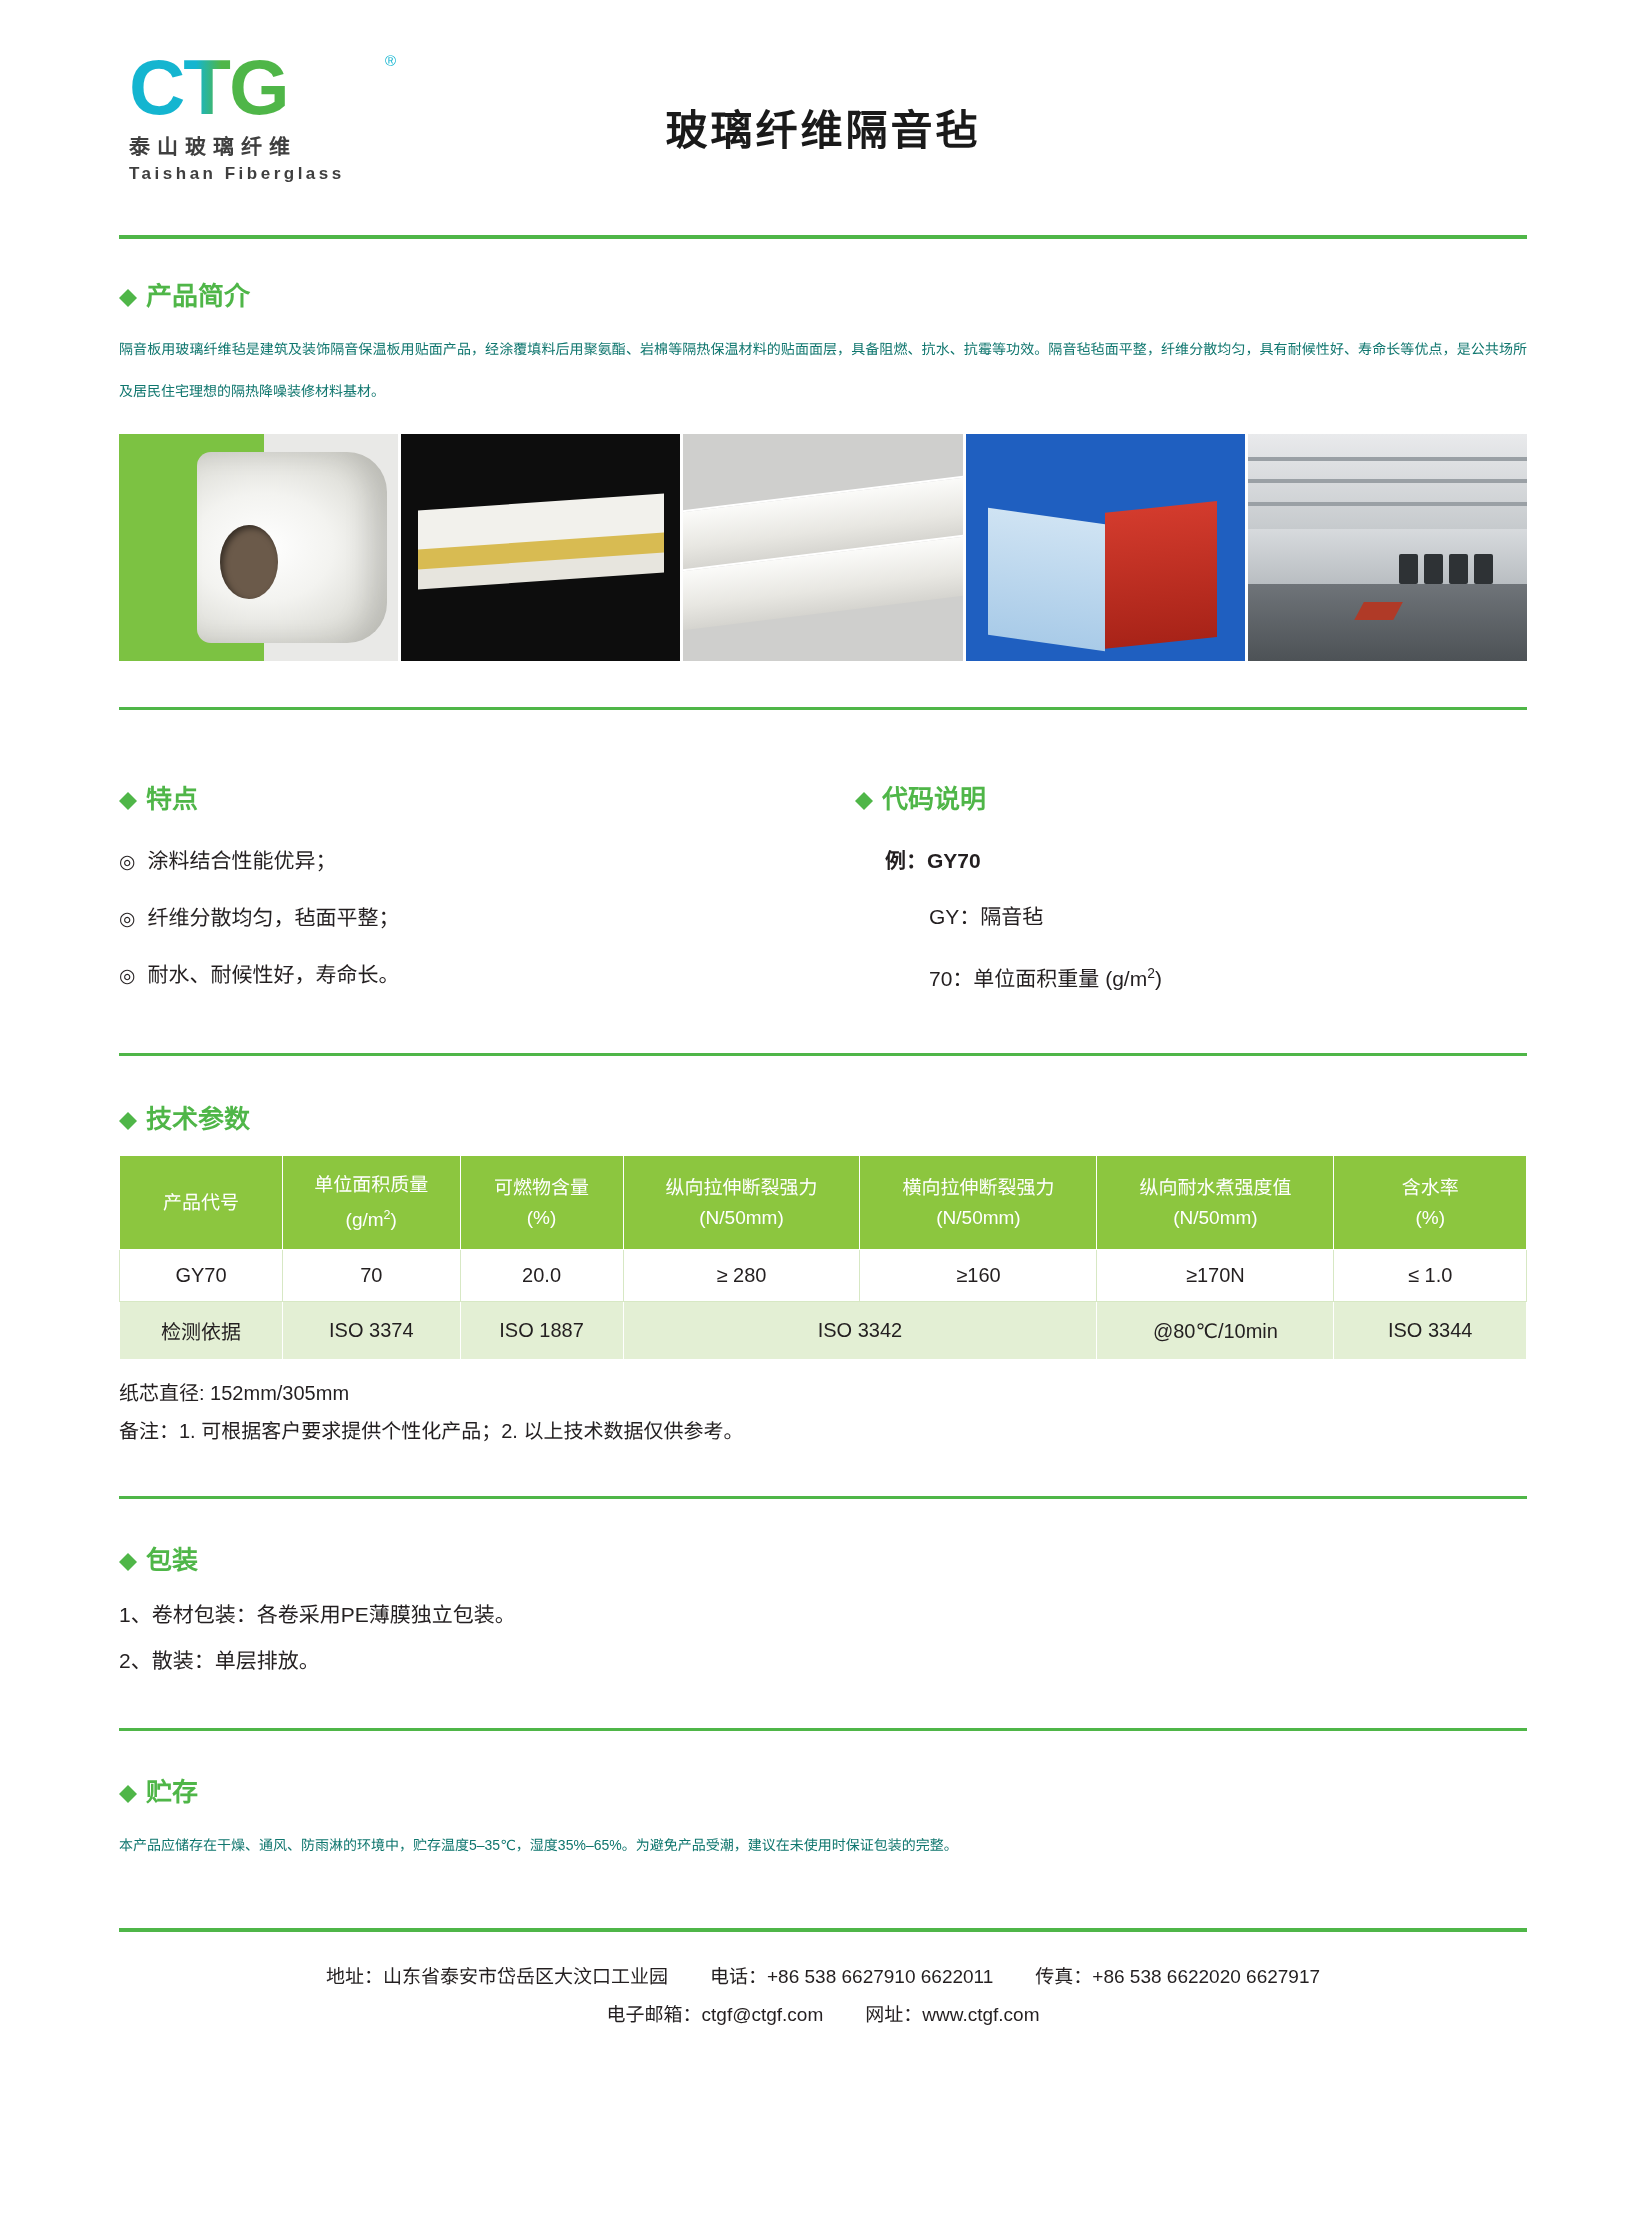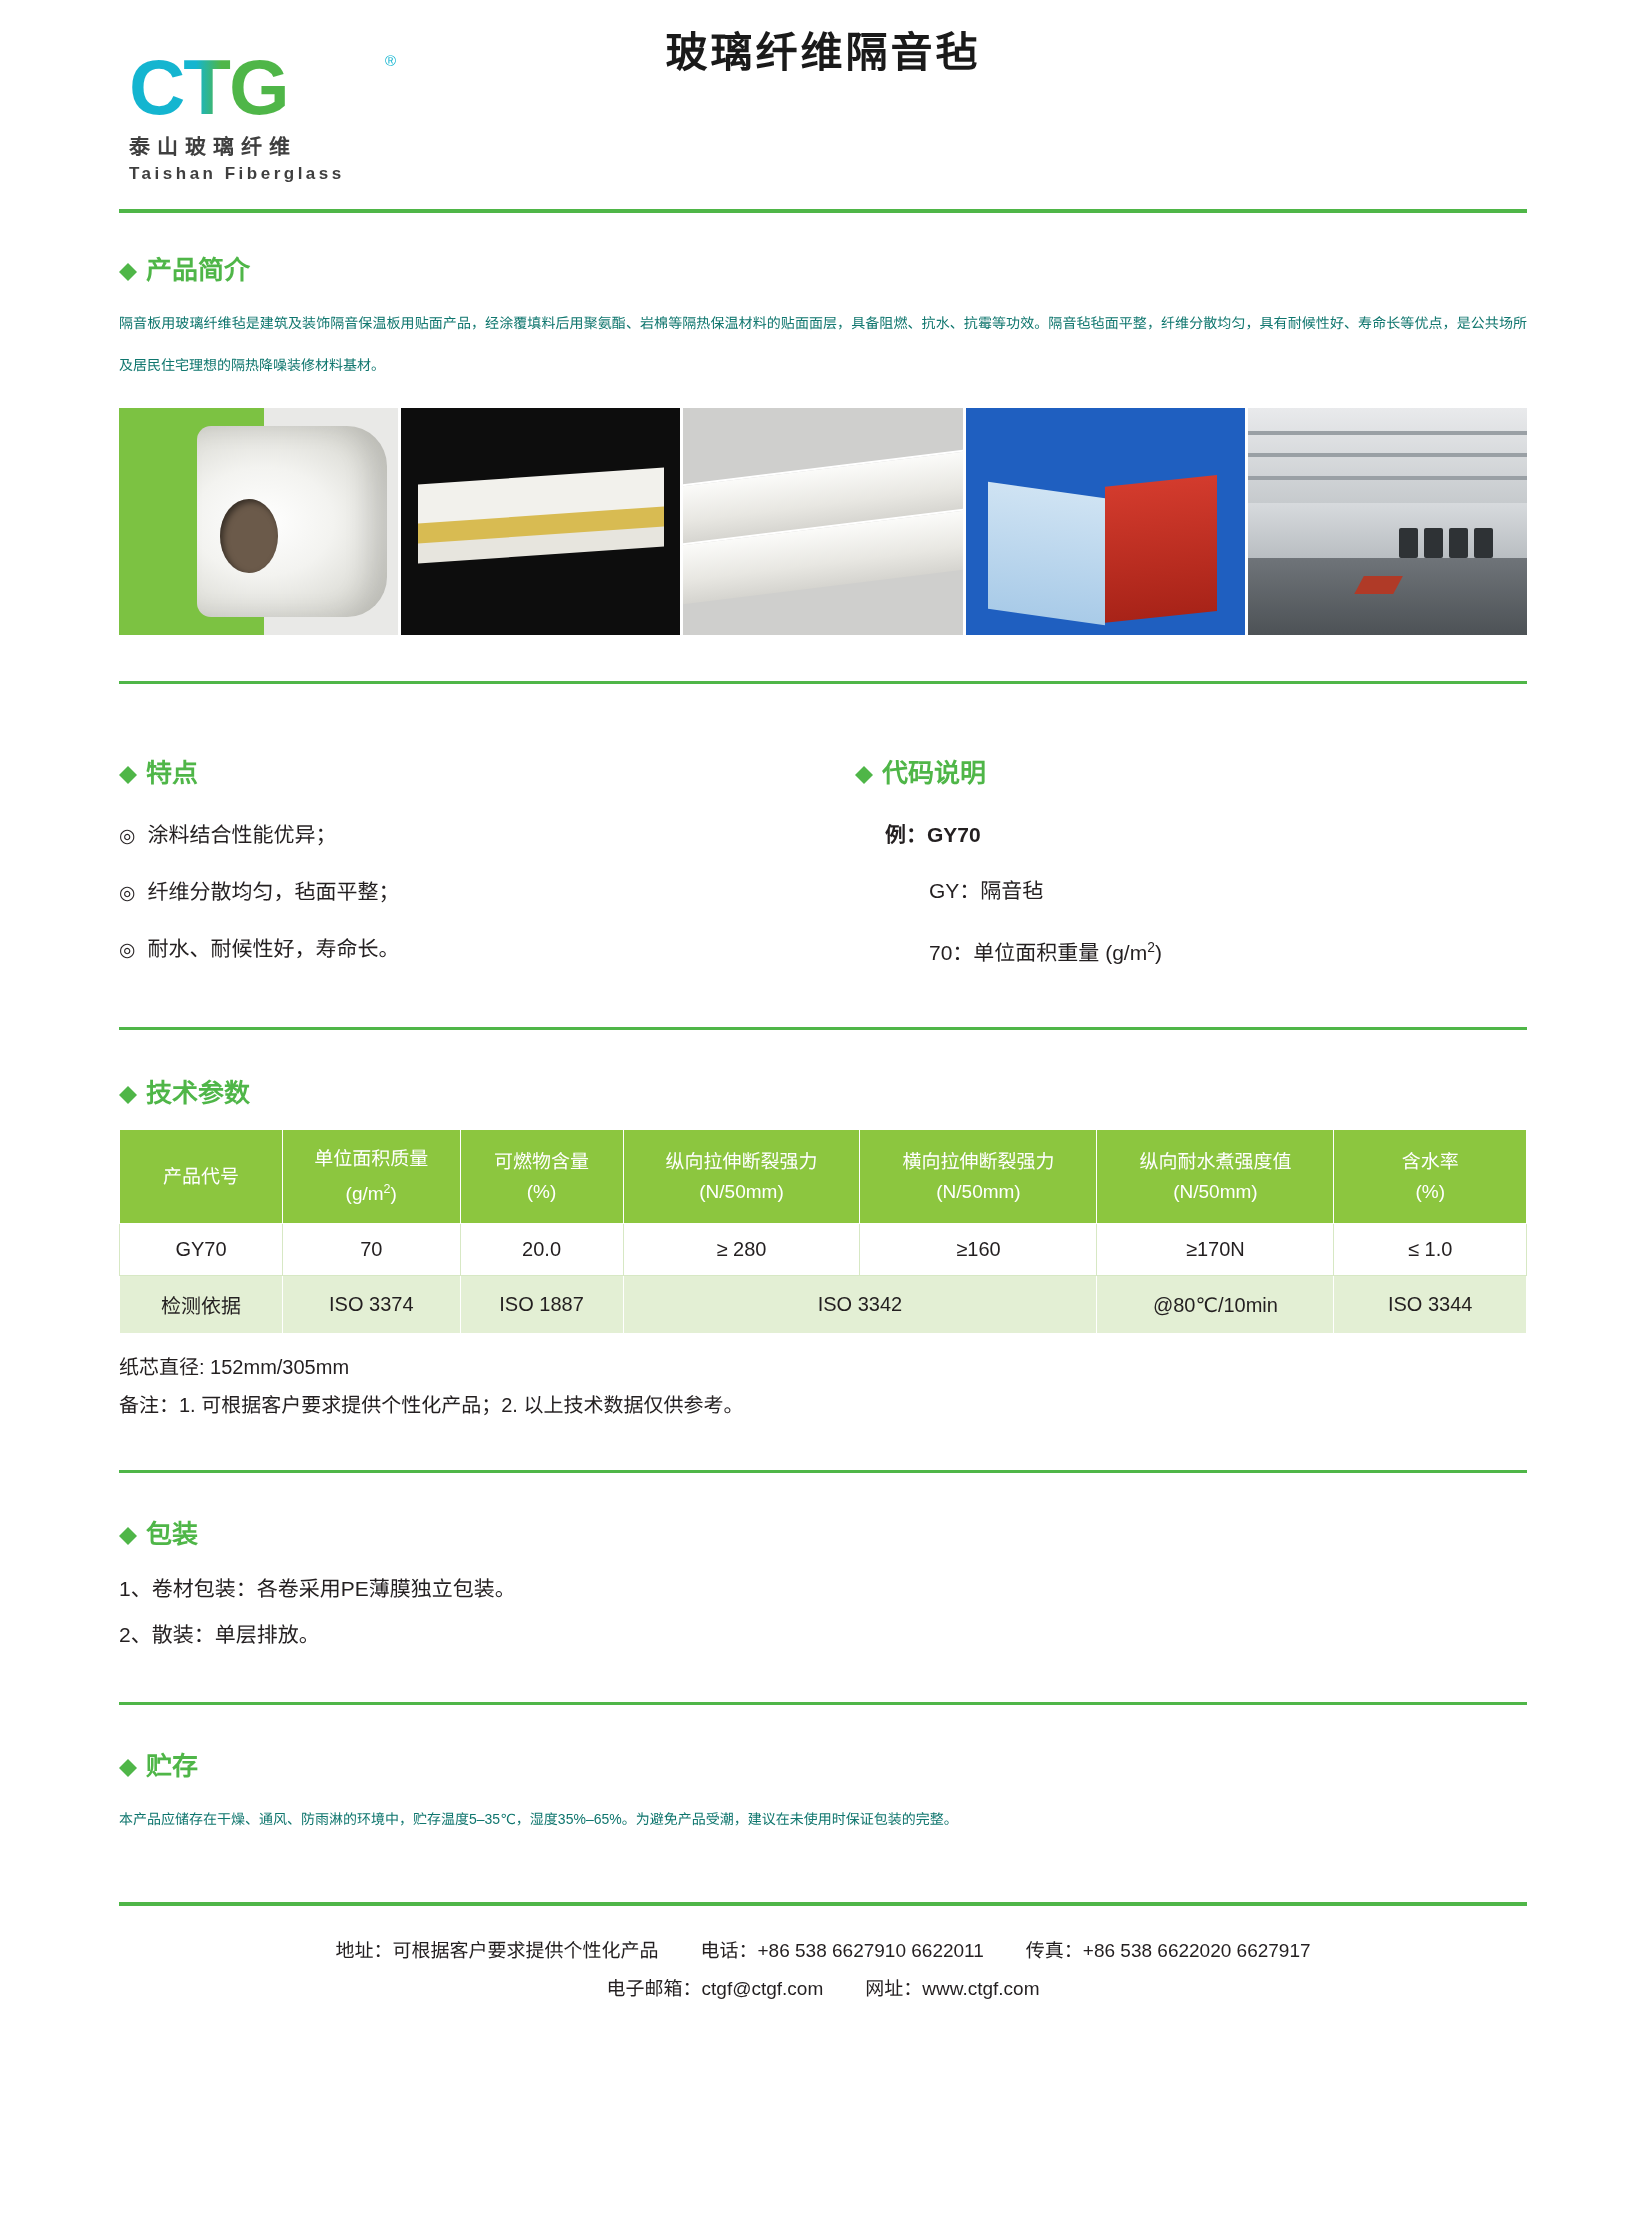--- a/index.html
+++ b/index.html
@@ -20,22 +20,23 @@
     left: 0; top: 0;
     width: 1646px;
     height: 2234px;
     box-sizing: border-box;
     padding: 0 119px;
   }
 
   
   .header {
     position: relative;
-    height: 209px;
+    height: 235px;
     display: flex;
+    align-items: center;
   }
   .logo {
     position: absolute;
     left: 10px;
     top: 48px;
     width: 289px;
   }
   .logo-mark {
     position: relative;
     width: 269px;
@@ -537,21 +538,21 @@
       <span>贮存</span>
     </div>
     <div class="body-text">本产品应储存在干燥、通风、防雨淋的环境中，贮存温度5–35℃，湿度35%–65%。为避免产品受潮，建议在未使用时保证包装的完整。</div>
   </div>
 
   <div class="spacer-l"></div>
   <div class="rule"></div>
 
   <div class="footer">
     <div>
-      <span>地址：</span><span>可根据客户要求提供个性化产品</span><span class="gap"></span><span>电话：</span><span>+86 538 6627910  6622011</span><span class="gap"></span><span>传真：</span><span>+86 538 6622020  6627917</span>
+      <span>地址：</span><span>山东省泰安市岱岳区大汶口工业园</span><span class="gap"></span><span>电话：</span><span>+86 538 6627910  6622011</span><span class="gap"></span><span>传真：</span><span>+86 538 6622020  6627917</span>
     </div>
     <div>
       <span>电子邮箱：</span><span>ctgf@ctgf.com</span><span class="gap"></span><span>网址：</span><span>www.ctgf.com</span>
     </div>
   </div>
 
 </div>
 
 
 </body></html>

